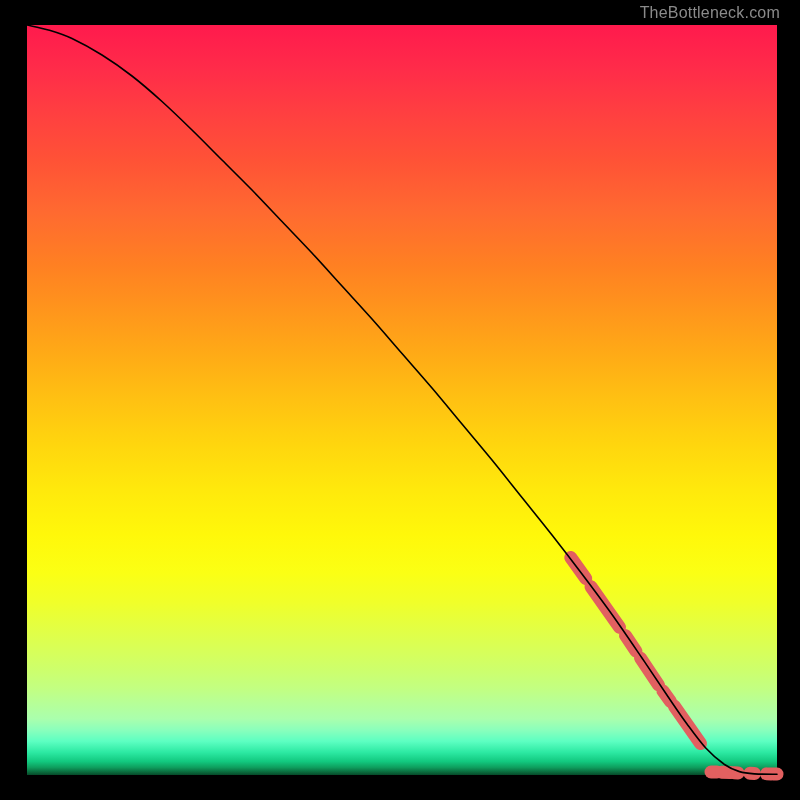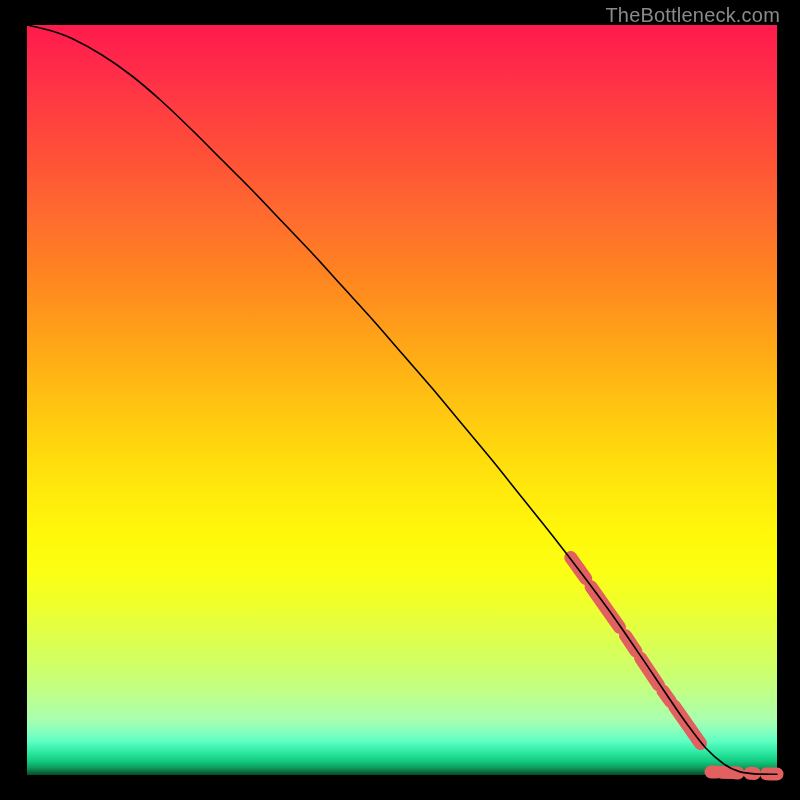--- a/index.html
+++ b/index.html
@@ -59,21 +59,21 @@
     width: 750px;
     height: 750px;
     overflow: visible;
   }
   .watermark {
     position: absolute;
     top: 4px;
     right: 20px;
     color: #8a8a8a;
     font-family: Arial, Helvetica, sans-serif;
-    font-size: 20px;
+    font-size: 16px;
     letter-spacing: 0.2px;
     user-select: none;
   }
 </style>
 </head>
 <body>
 
 <div class="stage">
   <div class="watermark">TheBottleneck.com</div>
   <div class="plot">

